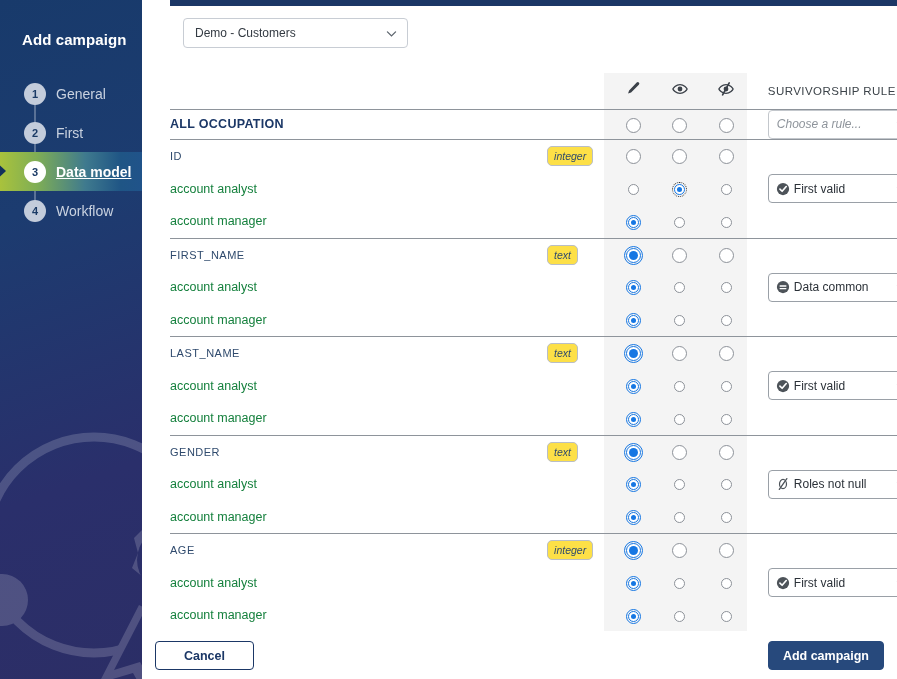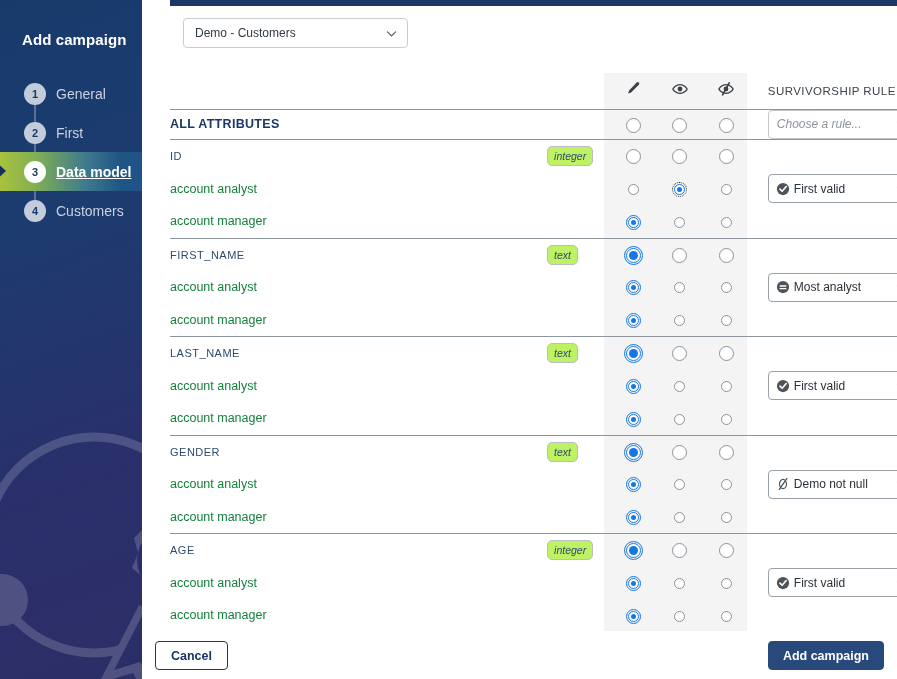--- a/index.html
+++ b/index.html
@@ -127,21 +127,21 @@
     font-size: 11px; color: #2f4a6d; letter-spacing: .5px;
     padding-left: 13px;
   }
   .role-row td { height: 33px; }
   .role-name { font-size: 12.5px; color: #15803d; padding-left: 43px; }
 
   .typebadge {
     display: inline-block;
     border: 1px solid #b9bec6; border-radius: 5px;
     padding: 3px 6px; font-size: 10.5px; font-style: italic;
-    color: #2f4a6d; background: #bef264; min-width: 30px; text-align: center;
+    color: #2f4a6d; background: #fde047; min-width: 30px; text-align: center;
   }
 
   
   .rad {
     display: inline-block; border-radius: 50%;
     border: 1px solid #8d9299; background: #fff;
     width: 15px; height: 15px; position: relative;
     vertical-align: middle;
   }
   .rad.sm { width: 11px; height: 11px; }
@@ -174,21 +174,21 @@
 
   
   #footer {
     position: absolute; left: 142px; bottom: 0;
     width: 755px; height: 47px;
     background: #ffffff;
     display: flex; align-items: center;
     padding: 0 13px;
   }
   .btn-cancel {
-    height: 29px; min-width: 63px; padding: 0 15px;
+    height: 29px; min-width: 63px; padding: 0 28px;
     border: 1px solid #1b3766; border-radius: 4px;
     background: #fff; color: #1b3766;
     font-size: 12.5px; font-weight: bold;
     font-family: "Liberation Sans", sans-serif;
     cursor: pointer;
   }
   .spacer { flex: 1; }
   .btn-primary {
     height: 29px; padding: 0 14px;
     border: 1px solid #27497c; border-radius: 4px;
@@ -240,21 +240,21 @@
         <div class="step-hl"></div>
         <div class="step-arrow"></div>
         <div class="step-num">3</div>
         <div class="step-label">Data model</div>
       </div>
 
       <div class="step">
         <div class="step-hl"></div>
 
         <div class="step-num">4</div>
-        <div class="step-label">Customers</div>
+        <div class="step-label">Workflow</div>
       </div>
     </div>
   </aside>
 
   <section id="main">
     <div class="topbar"></div>
 
     <div class="content">
 
       <div class="srcrow">
@@ -304,21 +304,21 @@
               <th class="hdr-rule">SURVIVORSHIP RULE</th>
             </tr>
           </thead>
 
           <tbody>
 
             <tr class="sep">
                 <td colspan="6"></td>
               </tr>
             <tr class="allattr">
-              <td class="allattr-label">ALL ATTRIBUTES</td>
+              <td class="allattr-label">ALL OCCUPATION</td>
               <td></td>
               <td class="c-r"><span class="rad"></span></td>
               <td class="c-r"><span class="rad"></span></td>
               <td class="c-r"><span class="rad"></span></td>
               <td class="c-rule">
                 <div class="ruledd placeholder">
                   <span class="rl">Choose a rule...</span>
                   <span class="ddcaret">▾</span>
                 </div>
               </td>
@@ -368,21 +368,21 @@
               <td class="c-r"><span class="rad on"></span></td>
               <td class="c-r"><span class="rad"></span></td>
               <td class="c-r"><span class="rad"></span></td>
               <td class="c-rule" rowspan="3">
                 <div class="ruledd">
                   <svg class="ricon" viewBox="0 0 16 16">
                       <circle cx="8" cy="8" r="7" fill="#4d5359"></circle>
                       <rect x="4" y="6.1" width="8" height="1.5" rx=".7" fill="#fff"></rect>
                       <rect x="4" y="9" width="8" height="1.5" rx=".7" fill="#fff"></rect>
                     </svg>
-                  <span class="rl">Most analyst</span>
+                  <span class="rl">Data common</span>
                   <span class="ddcaret">▾</span>
                 </div>
               </td>
             </tr>
             <tr class="role-row">
               <td class="role-name">account analyst</td>
               <td></td>
               <td class="c-r"><span class="rad sm on"></span></td>
               <td class="c-r"><span class="rad sm"></span></td>
               <td class="c-r"><span class="rad sm"></span></td>
@@ -438,21 +438,21 @@
               <td><span class="typebadge">text</span></td>
               <td class="c-r"><span class="rad on"></span></td>
               <td class="c-r"><span class="rad"></span></td>
               <td class="c-r"><span class="rad"></span></td>
               <td class="c-rule" rowspan="3">
                 <div class="ruledd">
                   <svg class="ricon" viewBox="0 0 16 16">
                       <ellipse cx="8" cy="8" rx="4" ry="5.2" fill="none" stroke="#4d5359" stroke-width="1.4"></ellipse>
                       <path d="M12.4 1.8 L3.8 14.2" stroke="#4d5359" stroke-width="1.5" stroke-linecap="round"></path>
                     </svg>
-                  <span class="rl">Demo not null</span>
+                  <span class="rl">Roles not null</span>
                   <span class="ddcaret">▾</span>
                 </div>
               </td>
             </tr>
             <tr class="role-row">
               <td class="role-name">account analyst</td>
               <td></td>
               <td class="c-r"><span class="rad sm on"></span></td>
               <td class="c-r"><span class="rad sm"></span></td>
               <td class="c-r"><span class="rad sm"></span></td>

